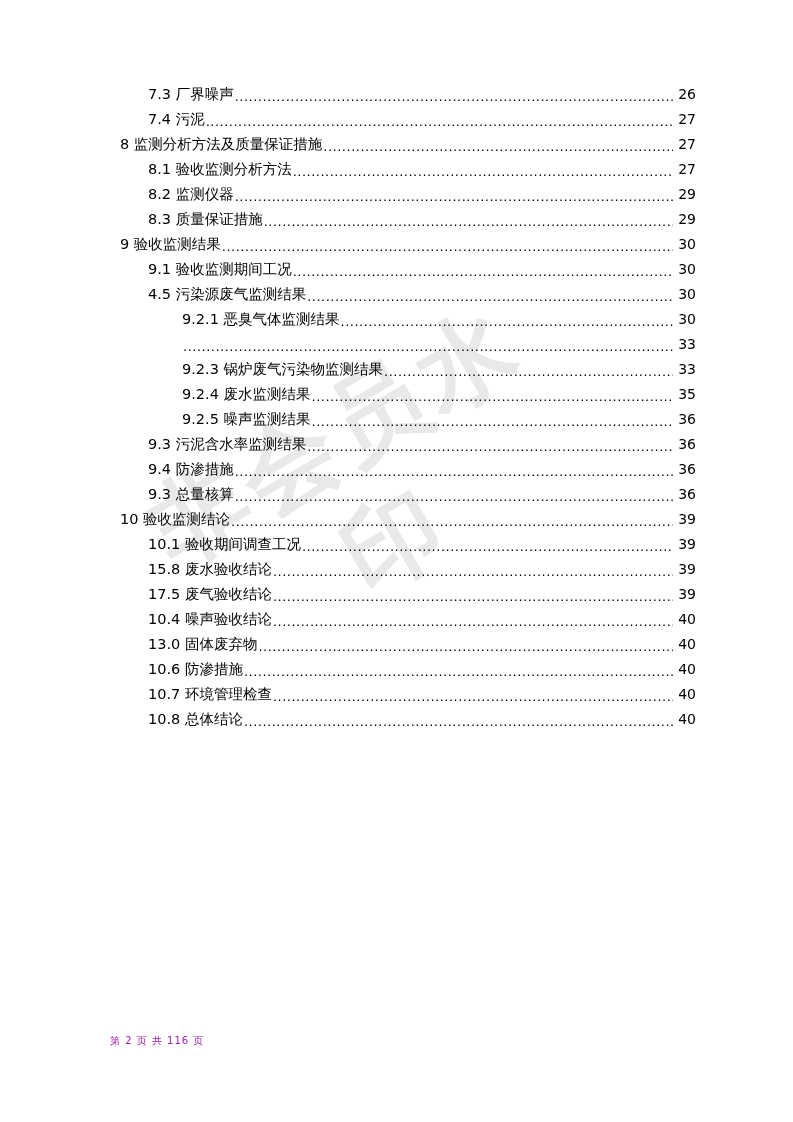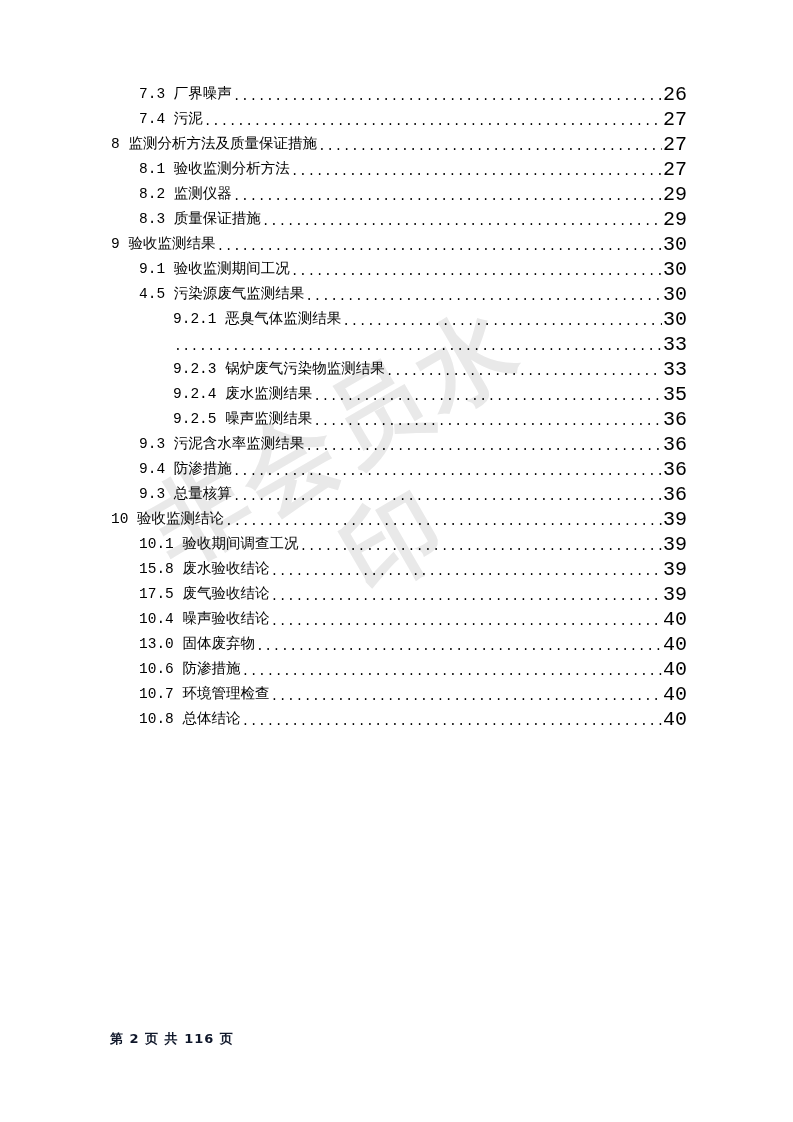--- a/index.html
+++ b/index.html
@@ -31,25 +31,24 @@
     font-weight: bold;
     letter-spacing: 6px;
     line-height: 120px;
     text-align: center;
     z-index: 0;
     font-family: "DejaVu Sans", "Liberation Sans", sans-serif;
     user-select: none;
   }
   .toc {
     position: absolute;
-    left: 111px;
+    left: 120px;
     top: 82px;
     width: 576px;
     z-index: 2;
-    font-family: Liberation Mono, monospace;
   }
   .toc-row {
     display: flex;
     align-items: flex-end;
     font-size: 14.5px;
     color: #000000;
     line-height: 25px;
     height: 25px;
     white-space: nowrap;
   }
@@ -61,34 +60,35 @@
     overflow: hidden;
     white-space: nowrap;
     margin: 0 1px 4px 1px;
     color: #000;
     font-size: 13px;
     letter-spacing: 0.5px;
     line-height: 12px;
   }
   .toc-page {
     flex: 0 0 auto;
-    font-size: 20px;
+    text-align: right;
+    font-size: 14px;
     min-width: 22px;
   }
   .lvl1 { padding-left: 0px; }
   .lvl2 { padding-left: 28px; }
   .lvl3 { padding-left: 62px; }
 
   .footer {
     position: absolute;
     left: 110px;
     bottom: 74px;
-    font-size: 13px;
-    font-weight: bold;
-    color: #0f172a;
+    font-size: 10px;
+    font-weight: normal;
+    color: #a21caf;
     letter-spacing: 1px;
     z-index: 2;
   }
 </style>
 </head>
 <body>
 
 <div class="page">
 
   <div class="watermark">

